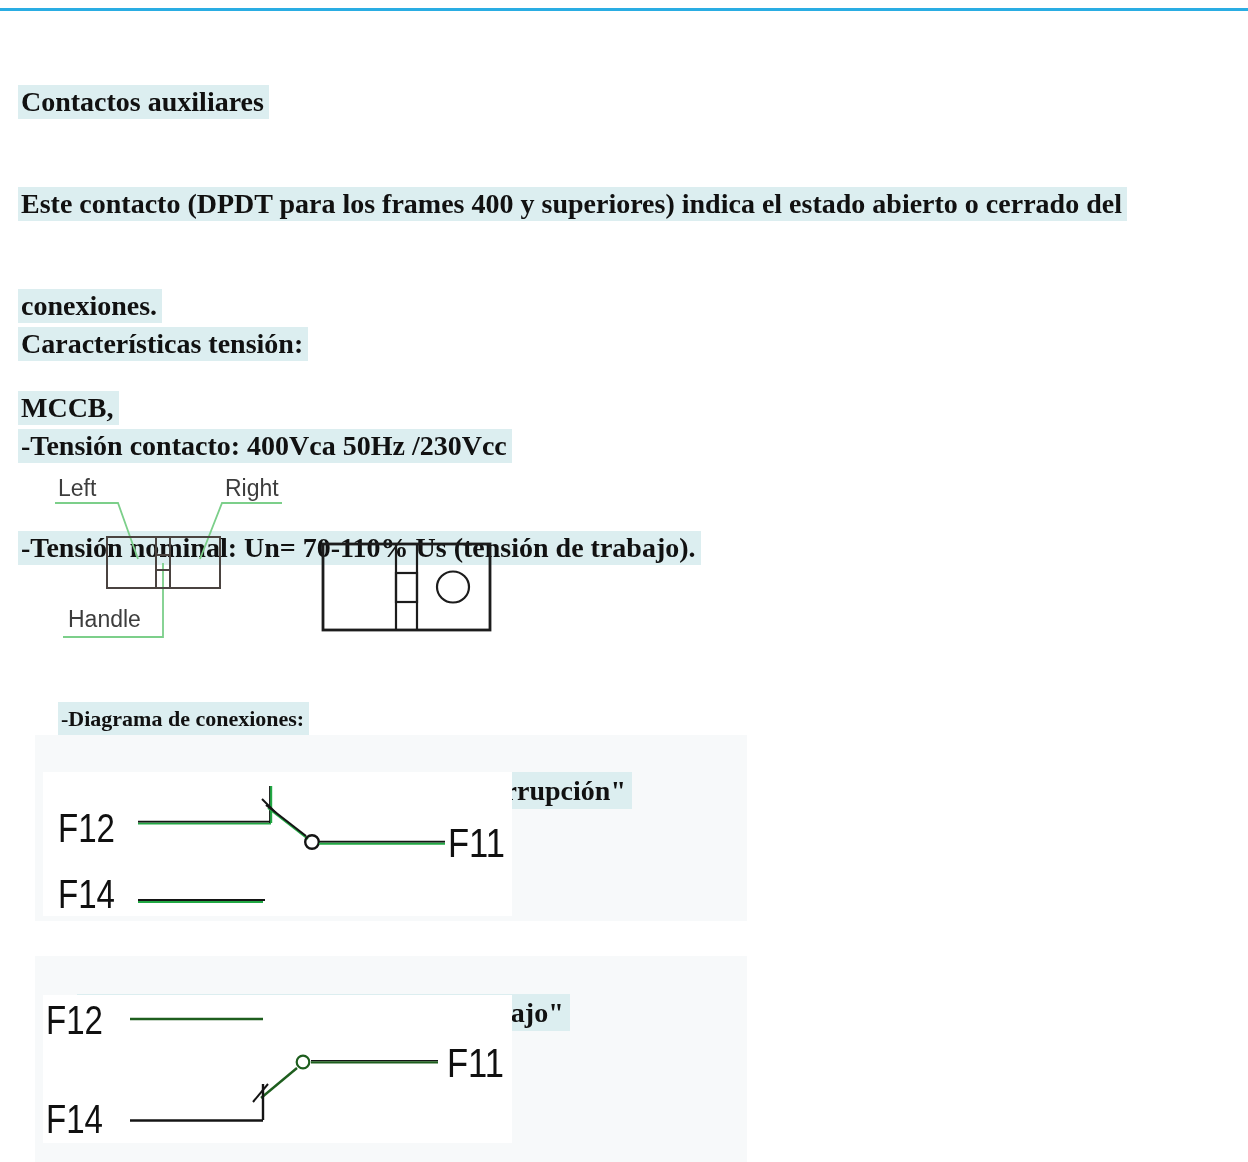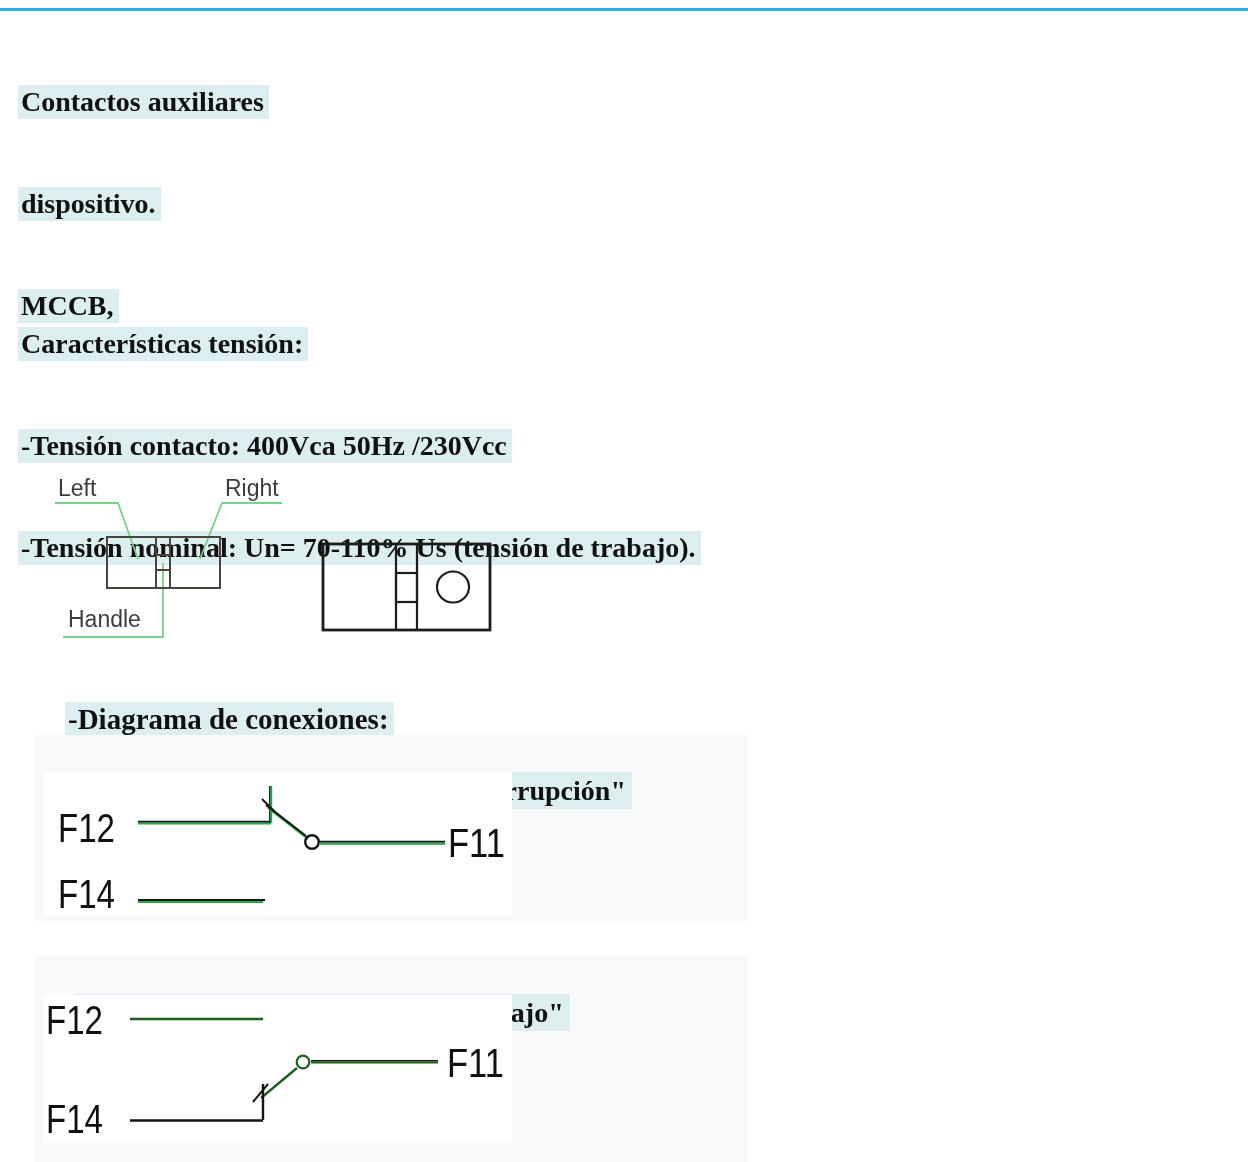--- a/index.html
+++ b/index.html
@@ -8,21 +8,21 @@
     --c1green:#22a844; --c2green:#1e5e1e; --panel:#f7f9fa;
   }
   html,body{margin:0;padding:0;background:#ffffff;}
   #page{position:relative;width:1248px;height:1162px;background:#ffffff;overflow:hidden;
         font-family:"Liberation Serif", serif;color:var(--ink);}
   .top-rule{position:absolute;left:0;top:8px;width:1248px;height:3px;background:var(--rule);}
   .tblock{position:absolute;font-weight:bold;font-size:28px;line-height:34px;white-space:pre;}
   .tblock .tl{height:34px;}
   mark{background:var(--hl);color:var(--ink);padding:0 5px 0 3px;}
   .tl mark{display:inline-block;line-height:34px;height:34px;}
-  .heading-line{position:absolute;font-weight:bold;font-size:29px;line-height:34px;white-space:pre;}
+  .heading-line{position:absolute;font-weight:bold;font-size:22px;line-height:34px;white-space:pre;}
   .heading-line mark{display:inline-block;line-height:34px;height:34px;}
   .panel{position:absolute;background:var(--panel);}
   .panel .ctitle{position:absolute;left:0;top:0;font-weight:bold;font-size:28px;line-height:37px;white-space:pre;}
   .panel .ctitle mark{display:inline-block;line-height:37px;height:37px;padding:0 6px 0 5px;}
   .whitebox{position:absolute;background:#ffffff;}
   svg{position:absolute;display:block;}
   svg text{font-family:"Liberation Sans", sans-serif;}
   .mlabel{font-size:23px;fill:var(--label-gray);}
   .flabel{font-size:41px;fill:#101010;}
   .leader{stroke:var(--leader);stroke-width:1.8;fill:none;}
@@ -35,21 +35,22 @@
 </style>
 </head>
 <body>
 
 <div id="page">
 
   <div class="top-rule"></div>
 
   <div class="tblock" style="left:18px;top:17px;">
     <div class="tl"><mark>Contactos auxiliares</mark></div>
-    <div class="tl"><mark>dispositivo.</mark></div>
+    <div class="tl"><mark>Este contacto (DPDT para los frames 400 y superiores) indica el estado abierto o cerrado del</mark></div>
+    <div class="tl"><mark>conexiones.</mark></div>
     <div class="tl"><mark>MCCB,</mark></div>
   </div>
 
   <div class="tblock" style="left:18px;top:259px;">
     <div class="tl"><mark>Características tensión:</mark></div>
     <div class="tl"><mark>-Tensión contacto: 400Vca 50Hz /230Vcc</mark></div>
     <div class="tl"><mark>-Tensión nominal: Un= 70-110% Us (tensión de trabajo).</mark></div>
   </div>
 
   <svg style="left:40px;top:460px;" width="480" height="200" viewBox="40 460 480 200">

